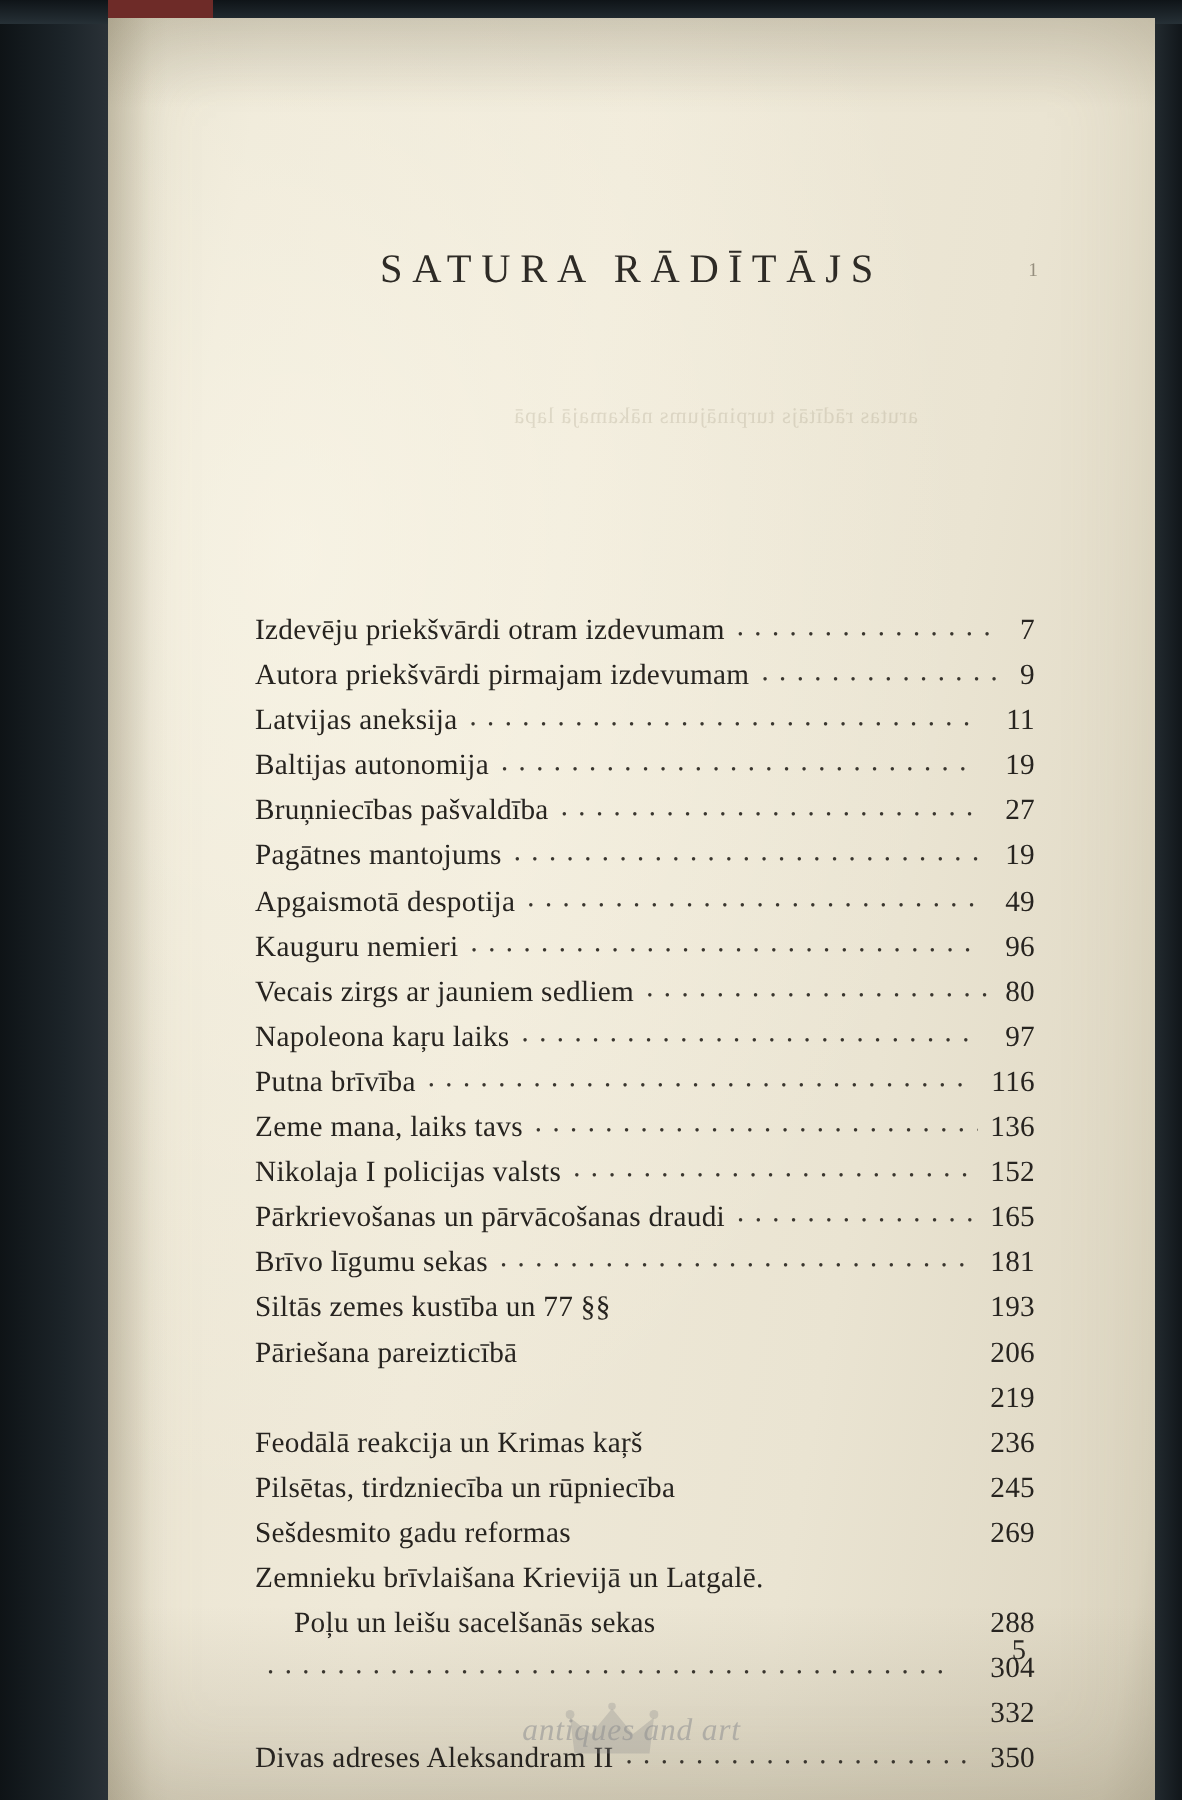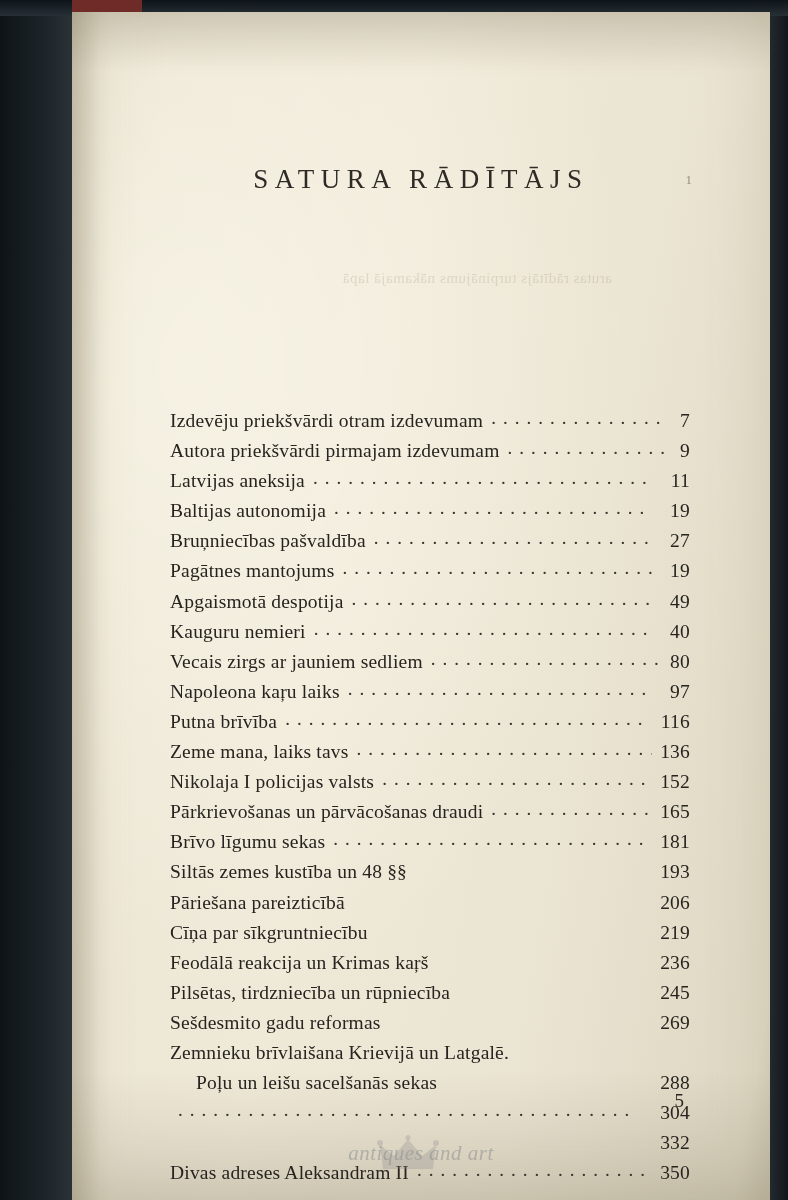--- a/index.html
+++ b/index.html
@@ -244,21 +244,21 @@
           <span class="pageno">19</span>
         </div>
         <div class="toc-row">
           <span class="label">Apgaismotā despotija</span>
           <span class="leader">........................................</span>
           <span class="pageno">49</span>
         </div>
         <div class="toc-row">
           <span class="label">Kauguru nemieri</span>
           <span class="leader">........................................</span>
-          <span class="pageno">40</span>
+          <span class="pageno">96</span>
         </div>
         <div class="toc-row">
           <span class="label">Vecais zirgs ar jauniem sedliem</span>
           <span class="leader">........................................</span>
           <span class="pageno">80</span>
         </div>
         <div class="toc-row">
           <span class="label">Napoleona kaŗu laiks</span>
           <span class="leader">........................................</span>
           <span class="pageno">97</span>
@@ -282,31 +282,30 @@
           <span class="label">Pārkrievošanas un pārvācošanas draudi</span>
           <span class="leader">........................................</span>
           <span class="pageno">165</span>
         </div>
         <div class="toc-row">
           <span class="label">Brīvo  līgumu  sekas</span>
           <span class="leader">........................................</span>
           <span class="pageno">181</span>
         </div>
         <div class="toc-row noleader">
-          <span class="label">Siltās zemes kustība un 48 §§</span>
+          <span class="label">Siltās zemes kustība un 77 §§</span>
           <span class="leader">........................................</span>
           <span class="pageno">193</span>
         </div>
         <div class="toc-row noleader">
           <span class="label">Pāriešana pareizticībā</span>
           <span class="leader">........................................</span>
           <span class="pageno">206</span>
         </div>
         <div class="toc-row noleader">
-          <span class="label">Cīņa par sīkgruntniecību</span>
           <span class="leader">........................................</span>
           <span class="pageno">219</span>
         </div>
         <div class="toc-row noleader">
           <span class="label">Feodālā reakcija un Krimas kaŗš</span>
           <span class="leader">........................................</span>
           <span class="pageno">236</span>
         </div>
         <div class="toc-row noleader">
           <span class="label">Pilsētas, tirdzniecība un rūpniecība</span>

